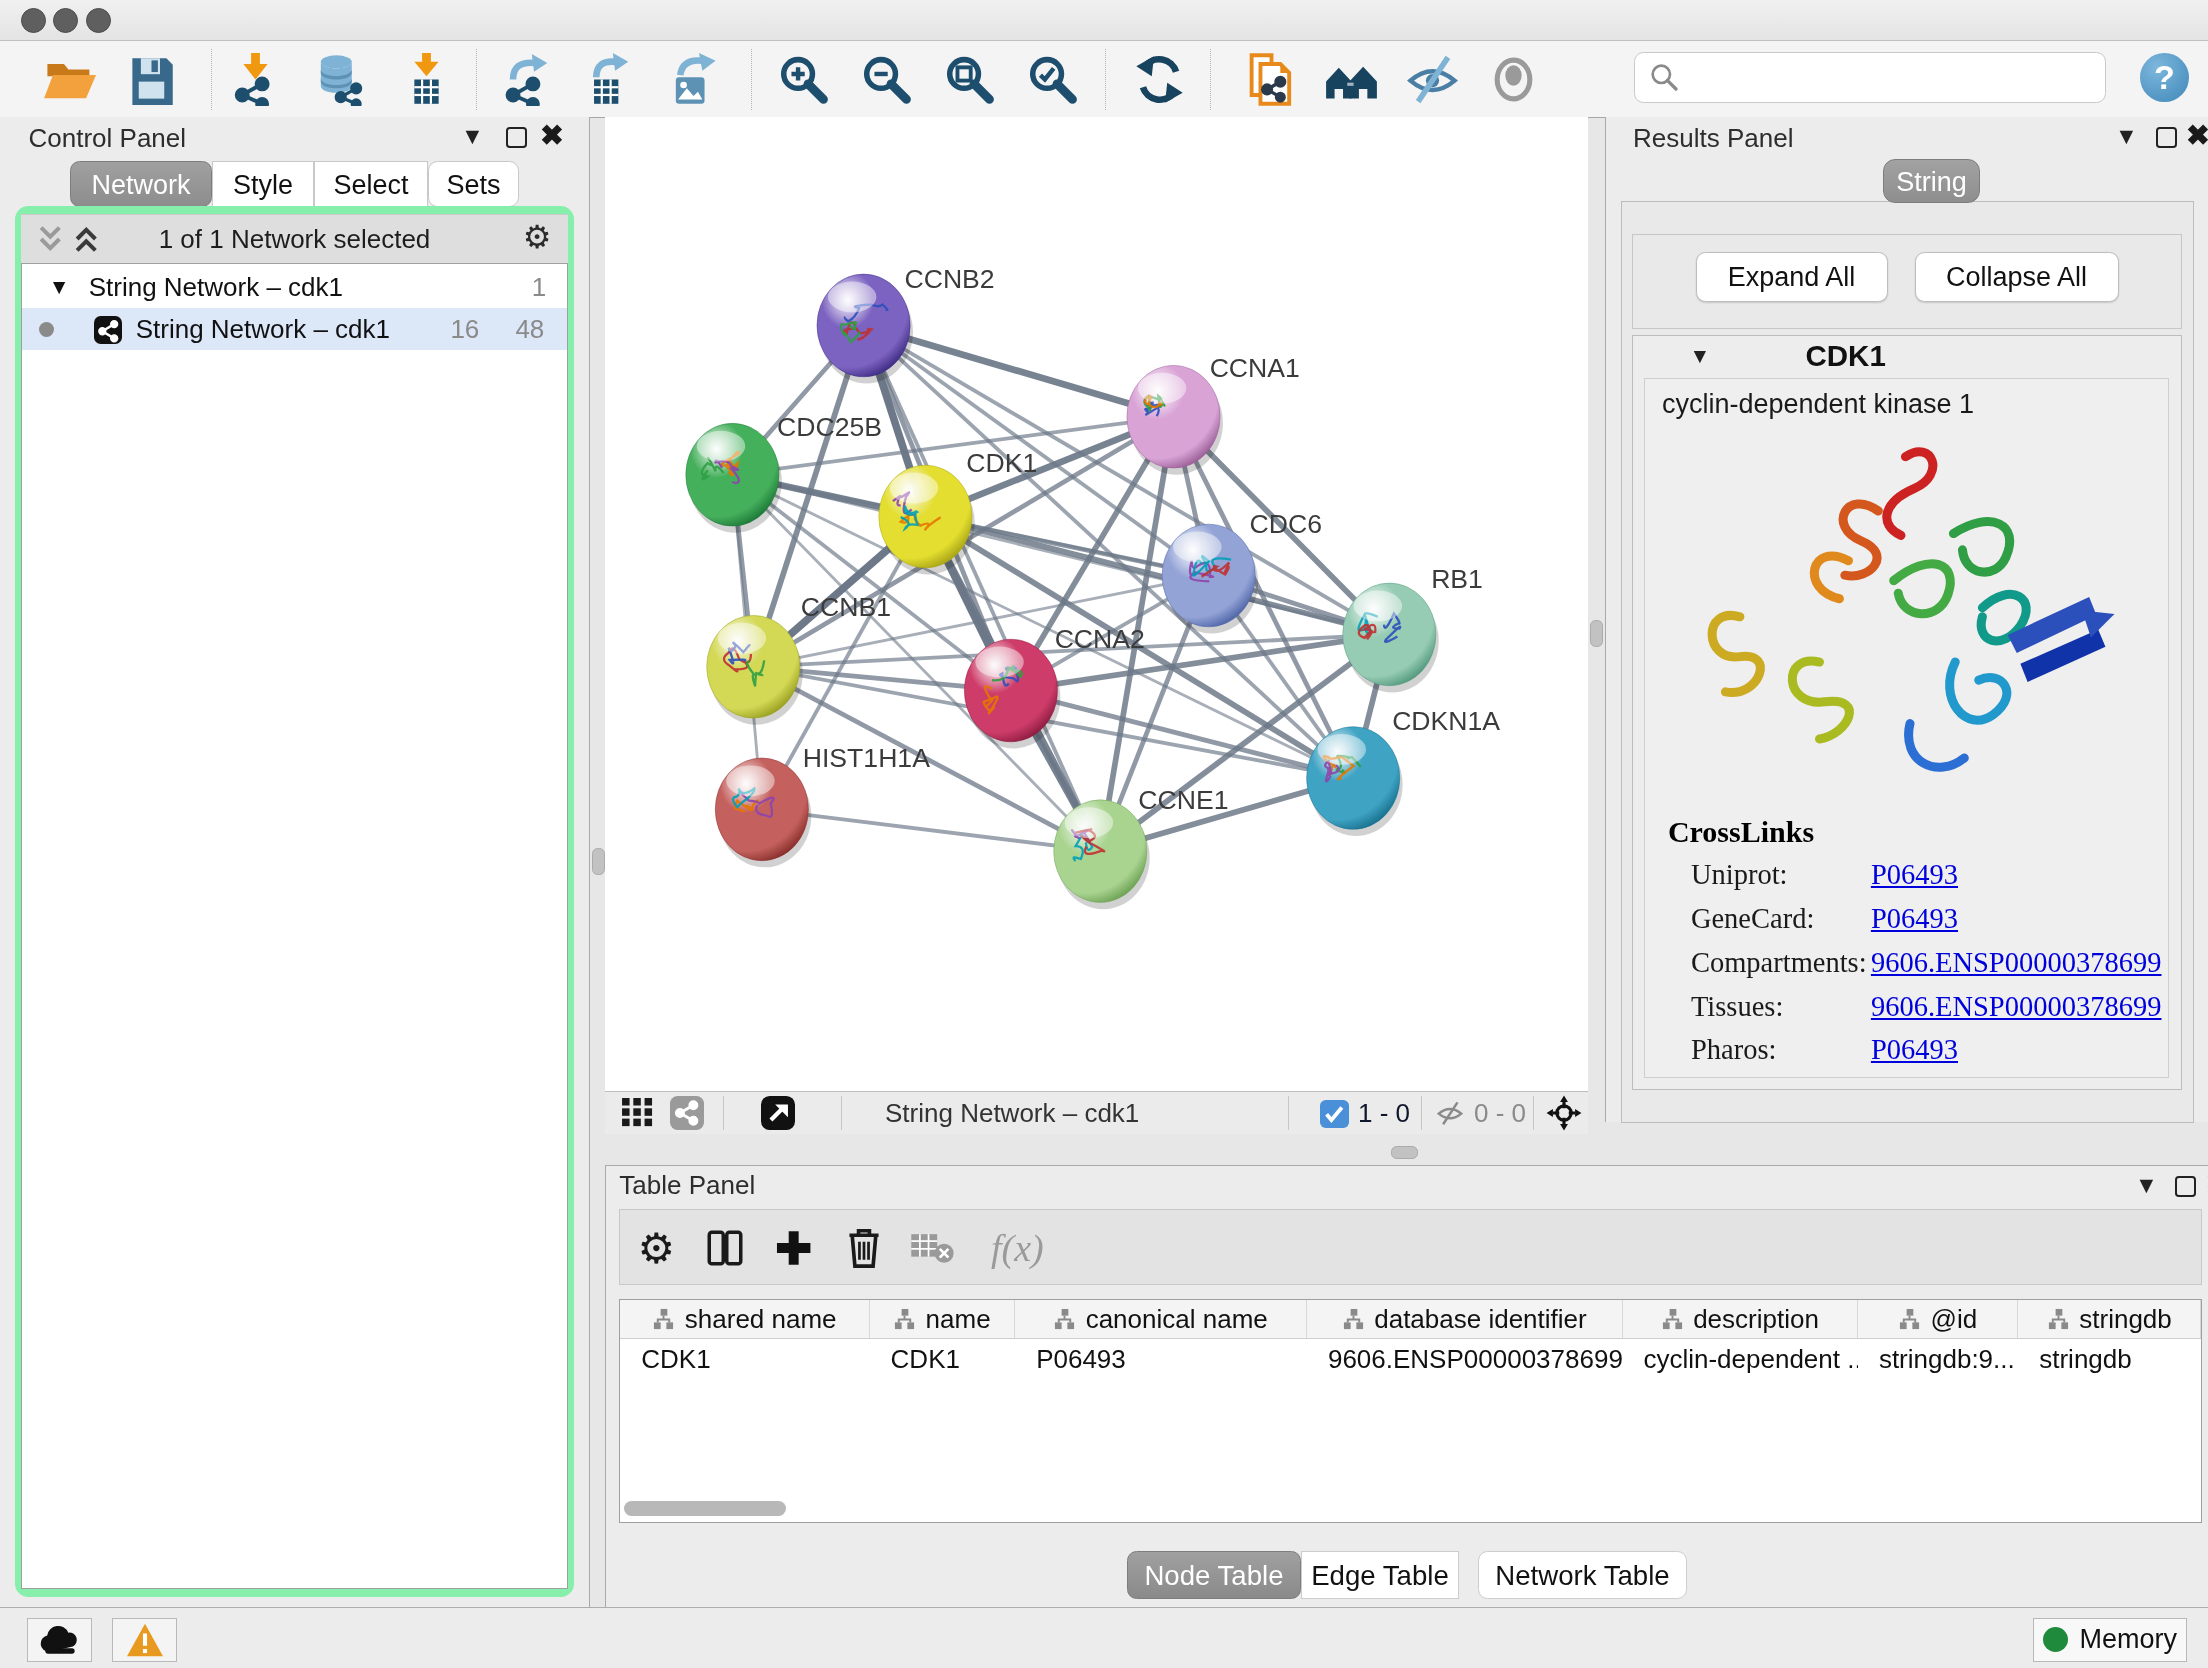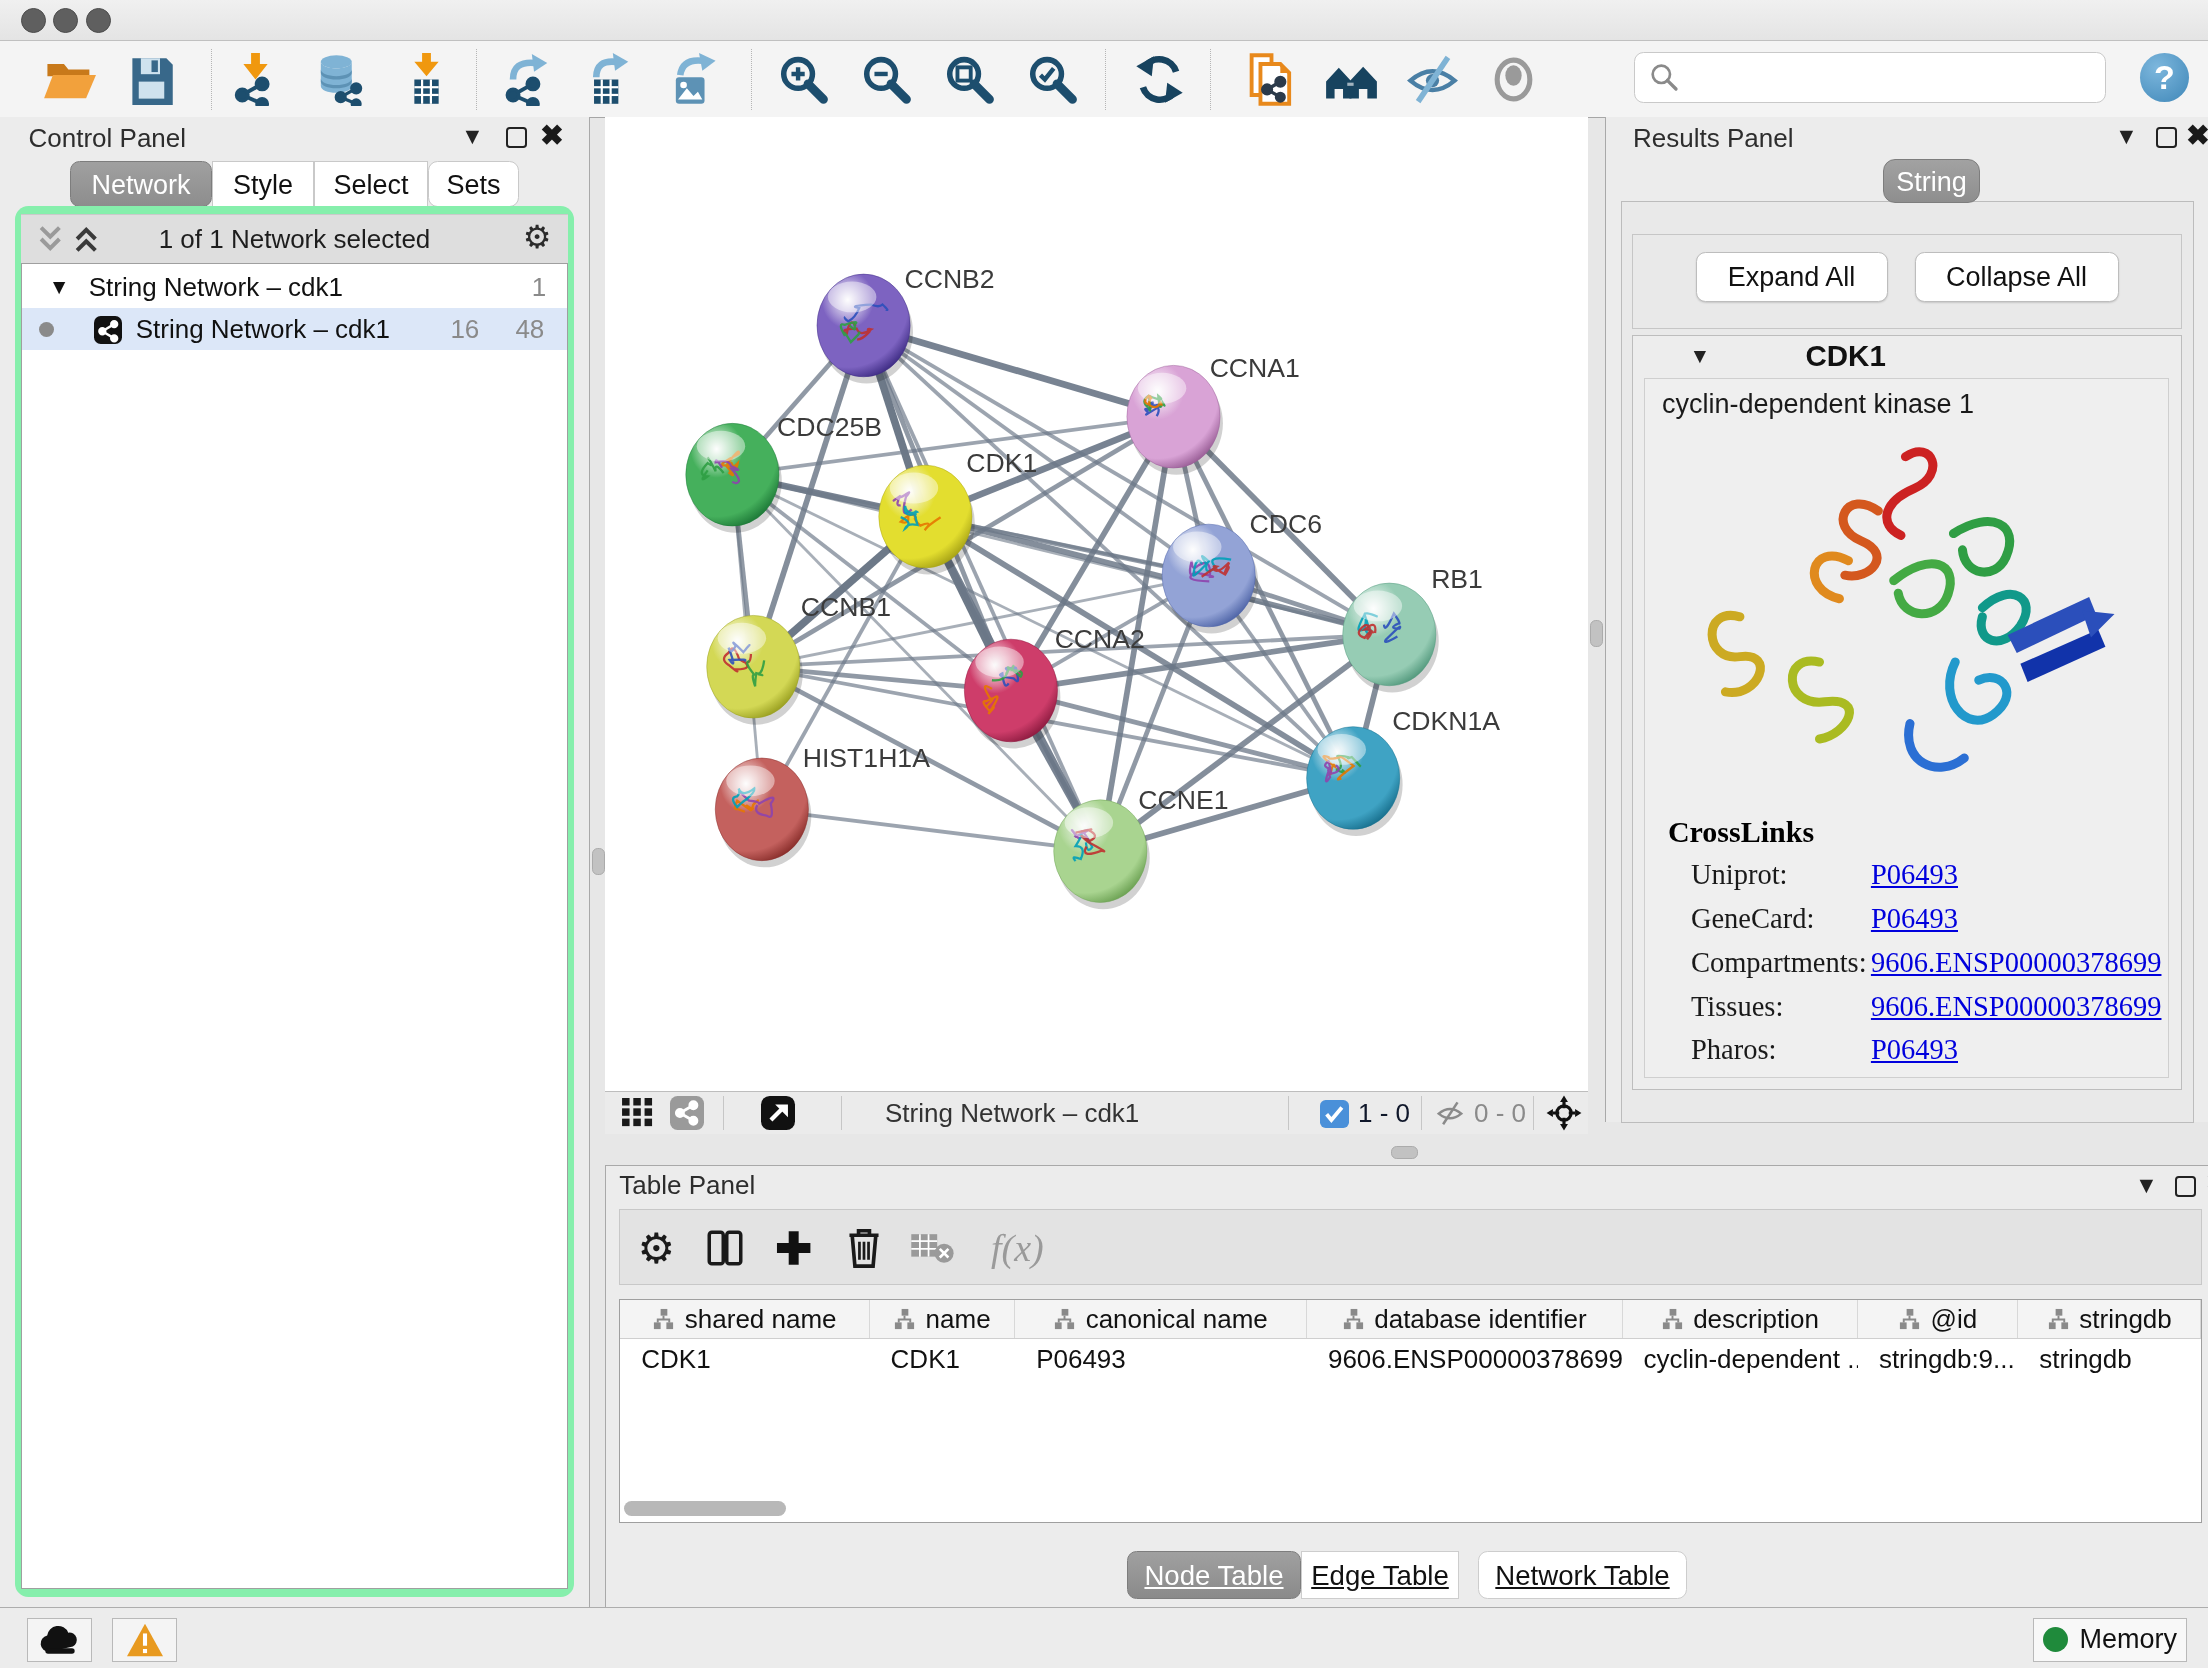--- a/index.html
+++ b/index.html
@@ -85,21 +85,21 @@
   .tblbox{position:absolute;left:13.3px;top:133px;width:1583px;height:224px;background:#fff;
           border:1.9px solid #9f9f9f;box-sizing:border-box;overflow:hidden;}
   .thead{display:flex;height:38px;background:#f4f4f4;border-bottom:1.9px solid #cfcfcf;}
   .th{display:flex;align-items:center;justify-content:center;position:relative;font-size:26px;color:#111;
       border-right:1px solid #d8d8d8;box-sizing:border-box;gap:9.5px;}
   .trdata{display:flex;height:40px;}
   .td{font-size:26px;color:#111;line-height:40px;padding-left:21px;box-sizing:border-box;
       white-space:nowrap;overflow:hidden;}
   .hscroll{position:absolute;left:3.8px;bottom:5.7px;width:162px;height:15px;background:#b8b8b8;border-radius:7.6px;}
   .btab{position:absolute;top:385px;height:48px;line-height:48px;text-align:center;font-size:27.6px;
-        background:#fff;border:1px solid #cdcdcd;box-sizing:border-box;color:#111;text-decoration:underline;}
+        background:#fff;border:1px solid #cdcdcd;box-sizing:border-box;color:#111;}
   .btab.sel{background:linear-gradient(180deg,#a0a0a0,#8a8a8a);color:#fff;border-color:#7d7d7d;border-radius:9.5px;}
   
   .statusbar{position:absolute;left:0;top:1607px;width:2208px;height:61px;background:#ececec;
              border-top:1.9px solid #adadad;box-sizing:border-box;}
   .sbtn{position:absolute;top:9.5px;width:65px;height:44px;background:#f4f4f4;border:1.9px solid #b9b9b9;
         box-sizing:border-box;display:flex;align-items:center;justify-content:center;}
   .membtn{position:absolute;left:2033px;top:9.5px;width:154px;height:44px;background:#f8f8f8;
           border:1.9px solid #b9b9b9;box-sizing:border-box;display:flex;align-items:center;justify-content:center;
           gap:11.4px;font-size:27px;color:#111;}
   .memdot{width:25px;height:25px;border-radius:50%;background:#1f8a3b;}

